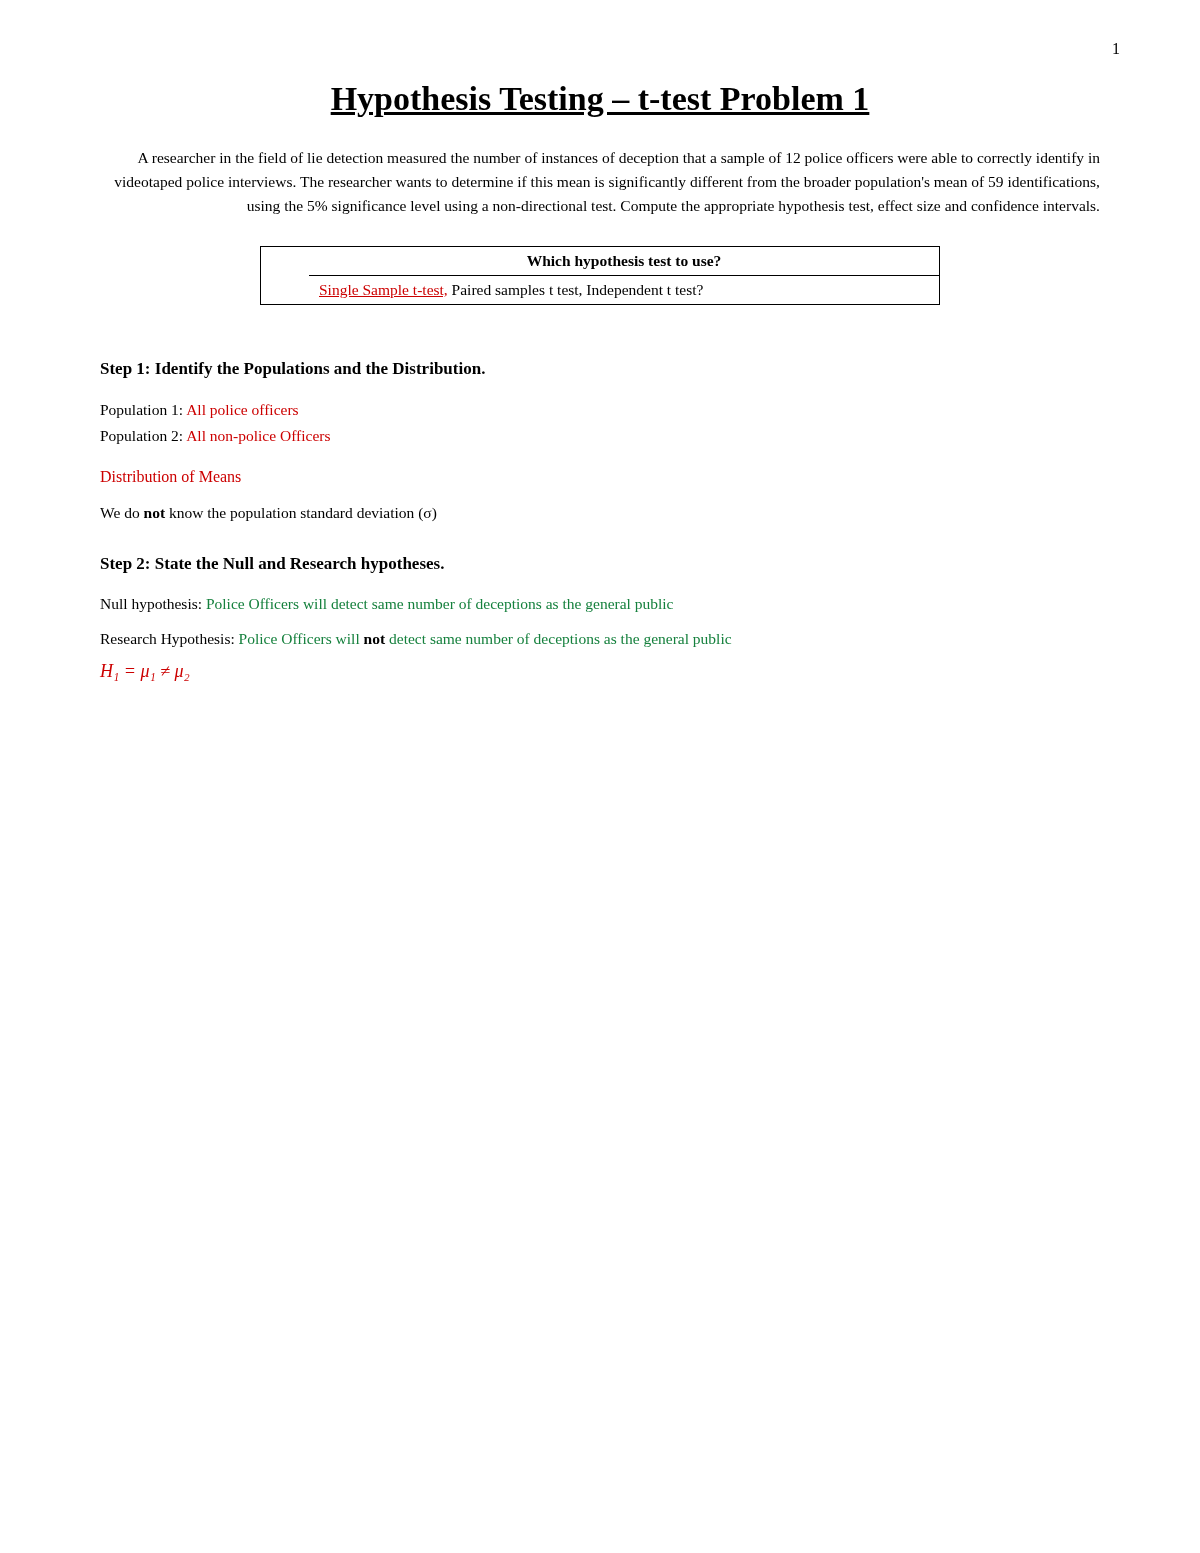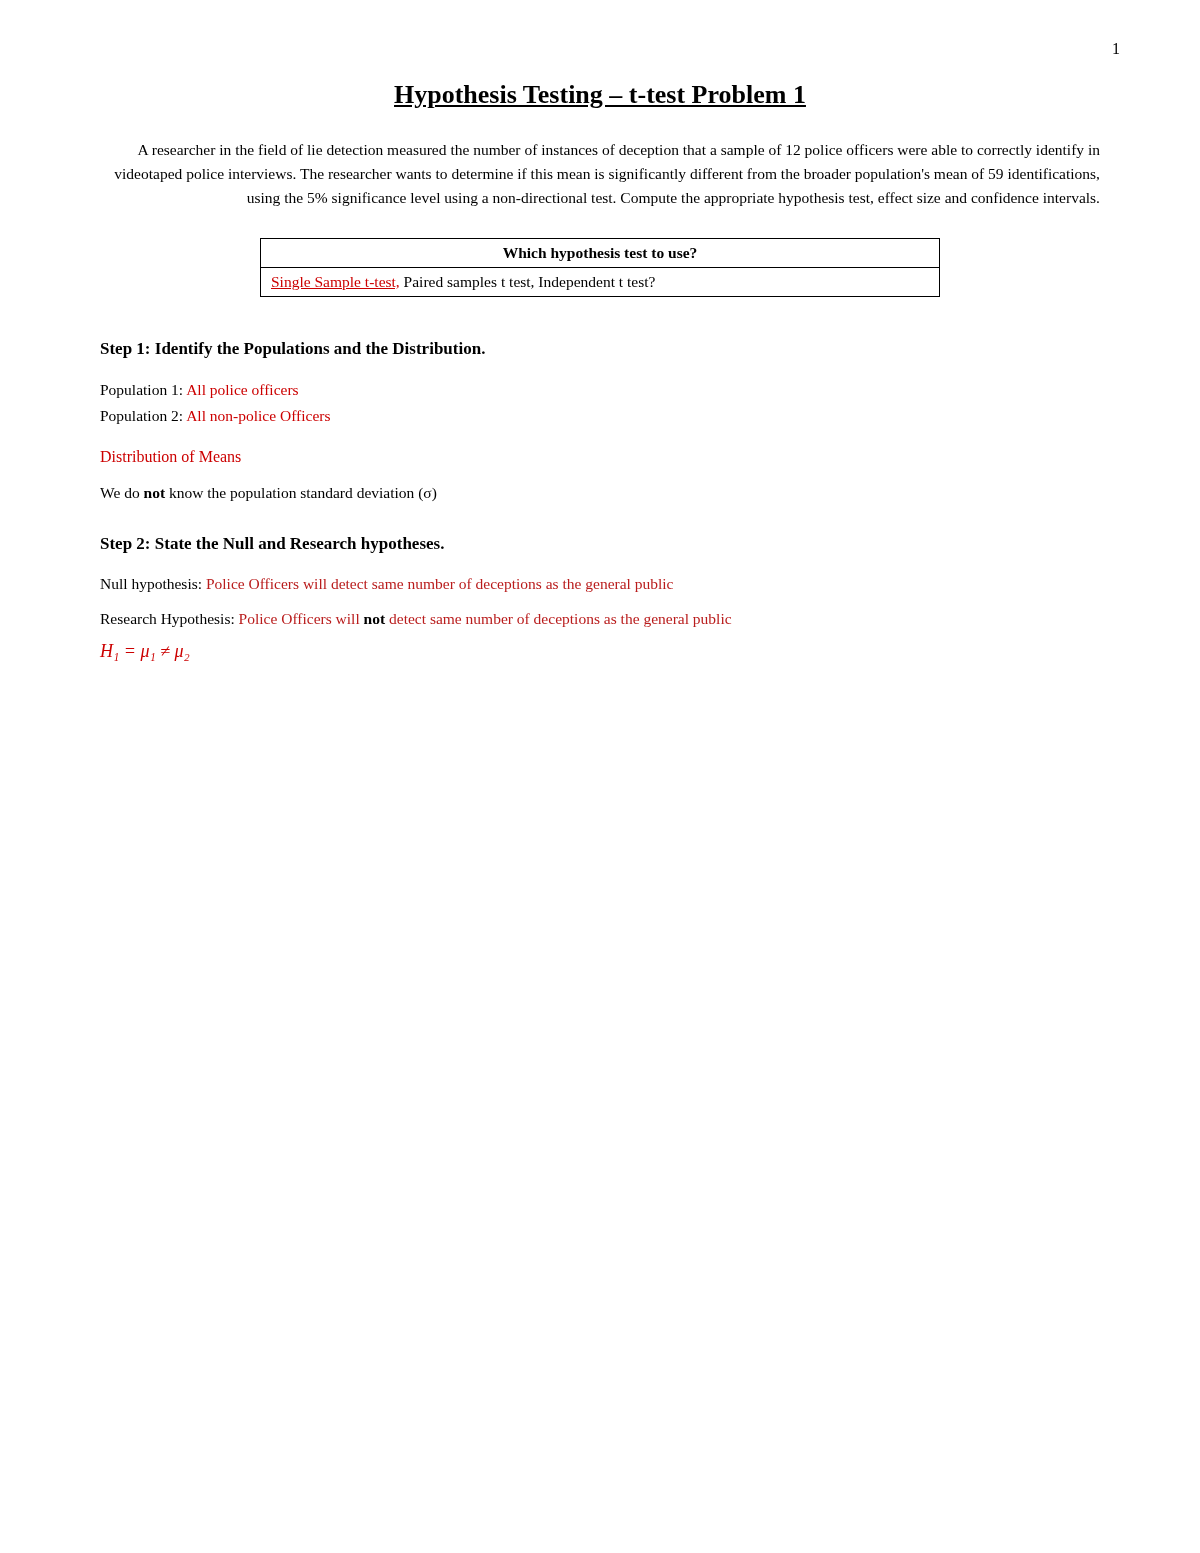--- a/index.html
+++ b/index.html
@@ -22,38 +22,39 @@
     .page-number {
       position: absolute;
       top: 40px;
       right: 80px;
       font-size: 16px;
       color: #000;
     }
 
     .title {
       text-align: center;
-      font-size: 26px;
+      font-size: 34px;
       font-weight: bold;
       text-decoration: underline;
       margin-bottom: 28px;
       margin-top: 20px;
     }
 
     .intro-text {
       font-size: 15.5px;
       line-height: 1.55;
       margin-bottom: 28px;
       text-align: right;
     }
 
     .hypothesis-box {
       border: 1.5px solid #000;
       width: 680px;
-      margin: 0 auto 42px auto;
+      margin: 0 auto 54px auto;
+      padding-left: 48px;
     }
 
     .hypothesis-box-header {
       text-align: center;
       font-weight: bold;
       font-size: 15.5px;
       padding: 5px 10px;
       border-bottom: 1.5px solid #000;
     }
 
@@ -104,21 +105,21 @@
       margin-bottom: 18px;
     }
 
     .hypothesis-text {
       font-size: 15.5px;
       line-height: 1.6;
       margin-bottom: 10px;
     }
 
     .hypothesis-text .red {
-      color: #b91c1c;
+      color: #15803d;
       text-align: right;
     }
 
     .hypothesis-text strong {
       font-weight: bold;
     }
 
     .math-formula {
       font-style: italic;
       font-size: 18px;

